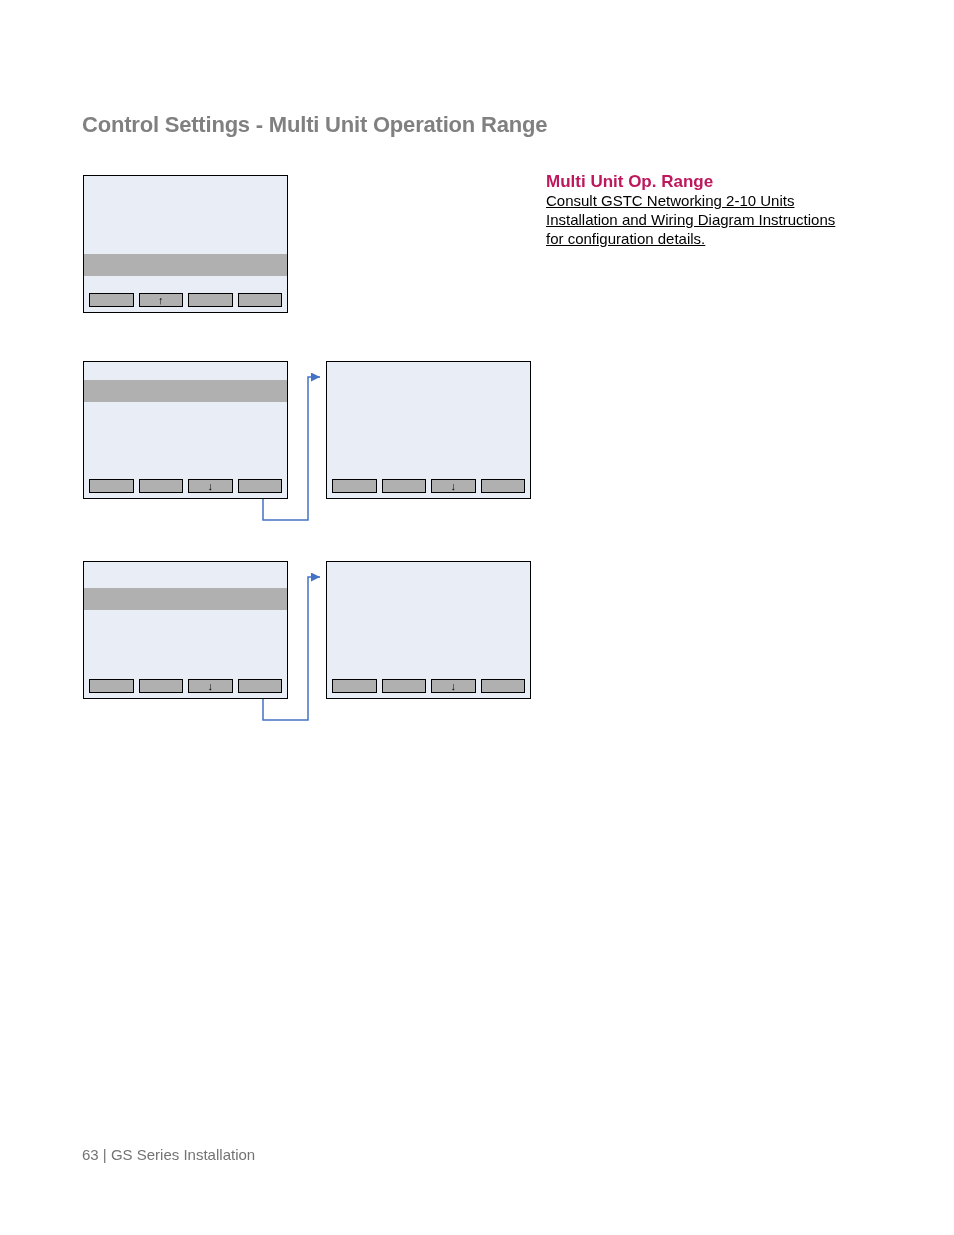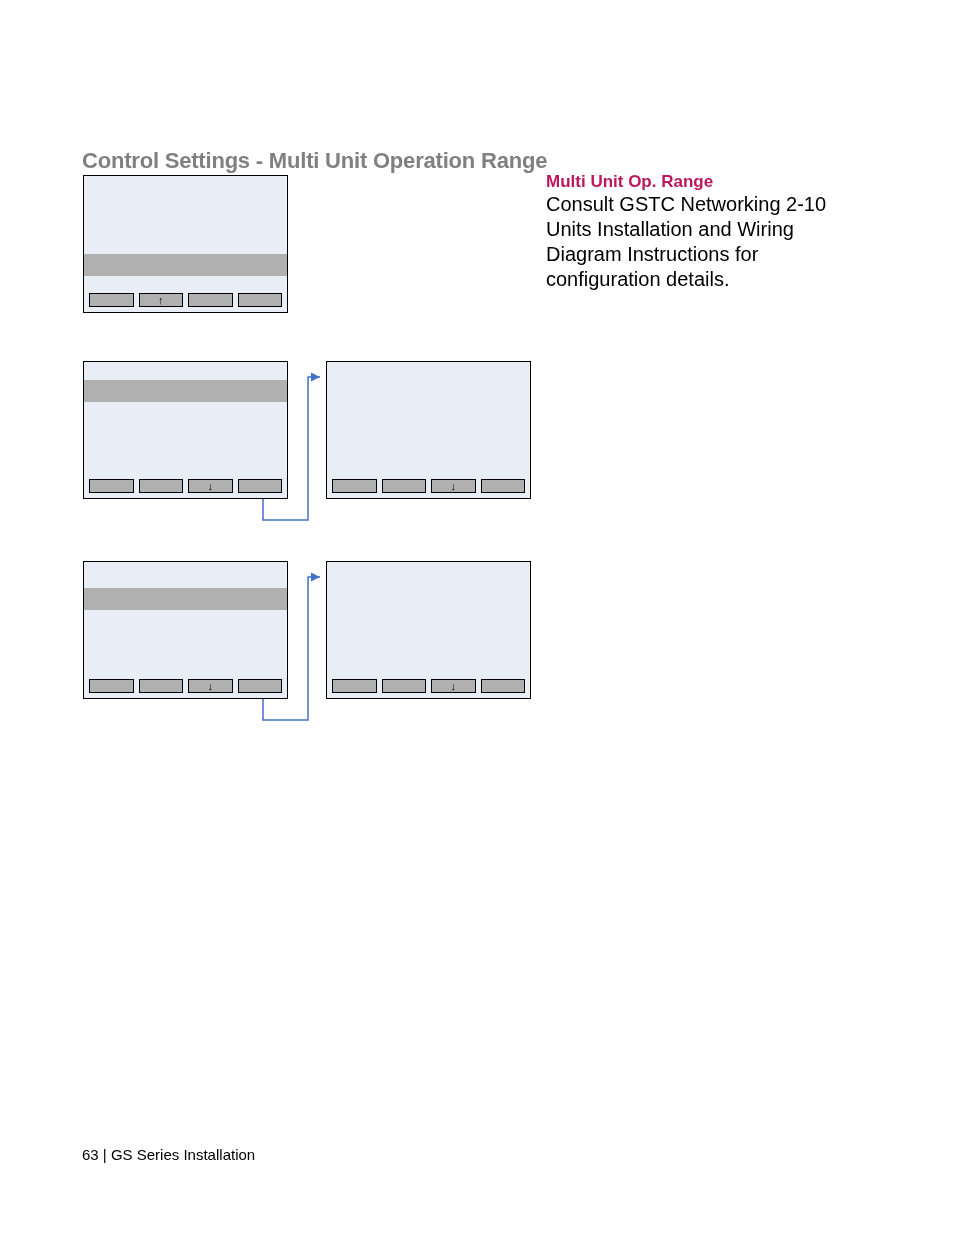--- a/index.html
+++ b/index.html
@@ -12,38 +12,38 @@
     color: #000;
   }
   .page-title {
     position: absolute;
     left: 82px;
     top: 112px;
     font-size: 22px;
     font-weight: bold;
     color: #808080;
     letter-spacing: -0.2px;
-    margin-top: 36px;
   }
   .section-heading {
     position: absolute;
     left: 546px;
     top: 172px;
     font-size: 17px;
     font-weight: bold;
     color: #be185d;
   }
   .section-body {
     position: absolute;
     left: 546px;
     top: 192px;
     width: 310px;
-    font-size: 20px;
+    font-size: 15px;
     line-height: 1.25;
     color: #000;
+    text-decoration: underline;
   }
   .panel {
     position: absolute;
     background: #e9eef6;
     border: 1px solid #000;
   }
   .grey-bar {
     position: absolute;
     background: #b0b0b0;
     left: 0; right: 0;
@@ -85,21 +85,21 @@
   #p4 { left: 83px; top: 561px; width: 205px; height: 138px; }
   #p4 .grey-bar { top: 26px; height: 22px; }
   
   #p5 { left: 326px; top: 561px; width: 205px; height: 138px; }
 
   .footer {
     position: absolute;
     left: 82px;
     bottom: 72px;
     font-size: 15px;
-    color: #000000;
+    color: #737373;
   }
   svg.connector {
     position: absolute;
     overflow: visible;
     pointer-events: none;
   }
 </style>
 </head>
 <body>
 

